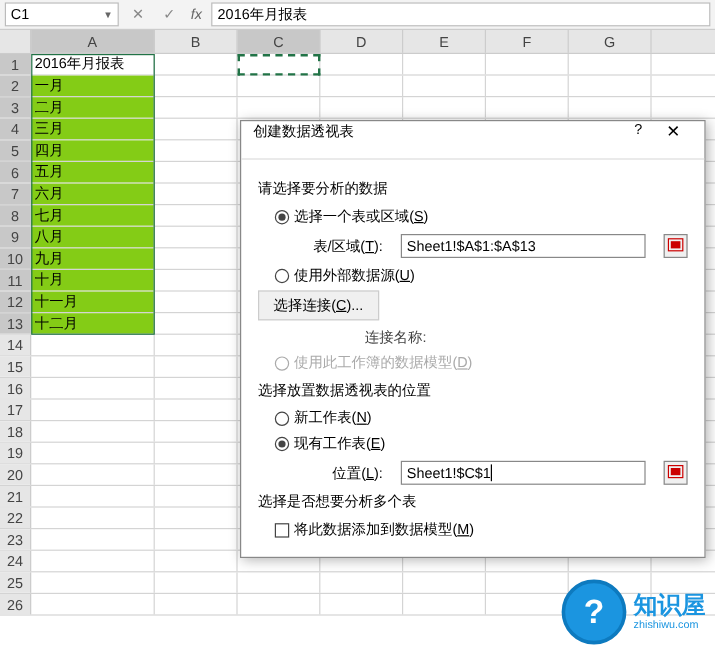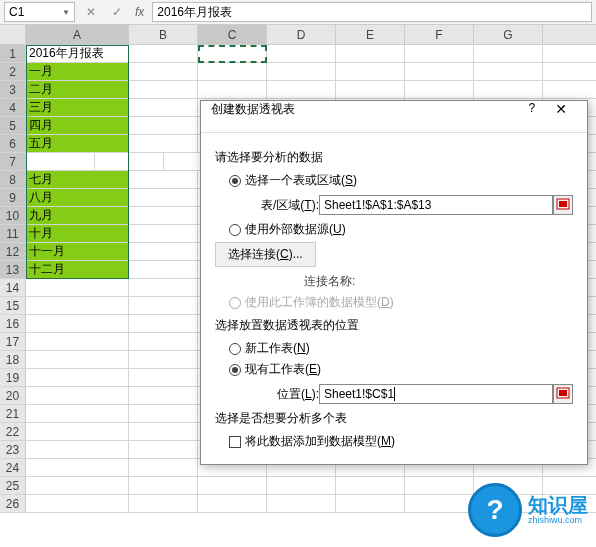--- a/index.html
+++ b/index.html
@@ -1,19 +1,19 @@
 <!DOCTYPE html>
 <html><head>
   <meta charset="utf-8">
   <style>
     * { box-sizing: border-box; margin: 0; padding: 0; font-family: "Microsoft YaHei", sans-serif; }
     body { width: 596px; height: 547px; background: #fff; position: relative; overflow: hidden; font-size: 12px; }
     
     .toolbar { height: 25px; background: #f3f3f3; border-bottom: 1px solid #ccc; display: flex; align-items: center; gap: 6px; padding: 0 4px; }
-    .namebox { width: 71px; height: 20px; border: 1px solid #bbb; background: #fff; padding: 0 4px; display: flex; align-items: center; justify-content: space-between; }
+    .namebox { width: 95px; height: 20px; border: 1px solid #bbb; background: #fff; padding: 0 4px; display: flex; align-items: center; justify-content: space-between; }
     .namebox-arrow { font-size: 8px; color: #666; }
     .tbbtn { width: 20px; height: 20px; display: flex; align-items: center; justify-content: center; color: #888; }
     .fx { font-style: italic; color: #666; padding: 0 2px; }
     .formulabar { flex: 1; height: 20px; border: 1px solid #bbb; background: #fff; padding: 0 4px; display: flex; align-items: center; }
     
     .grid-wrap { position: relative; }
     .hdr-row { display: flex; height: 20px; background: #e6e6e6; border-bottom: 1px solid #ccc; }
     .corner { width: 26px; border-right: 1px solid #ccc; background: #e6e6e6; }
     .colhdr { width: 69px; border-right: 1px solid #ccc; display: flex; align-items: center; justify-content: center; color: #444; }
     .colhdr.a { width: 103px; }
@@ -35,21 +35,21 @@
     .dlg-q { padding: 0 10px; cursor: pointer; }
     .dlg-x { padding: 0 10px; cursor: pointer; font-size: 14px; }
     .dlg-body { padding: 10px 14px; }
     .sect-lbl { margin: 6px 0; }
     .radio-row { display: flex; align-items: center; gap: 4px; margin: 4px 0 4px 14px; }
     .radio { width: 12px; height: 12px; border: 1px solid #444; border-radius: 50%; display: flex; align-items: center; justify-content: center; }
     .radio.on::after { content: ""; width: 6px; height: 6px; background: #444; border-radius: 50%; }
     .radio.dis { border-color: #aaa; }
     .chk { width: 12px; height: 12px; border: 1px solid #444; }
     .dis-txt { color: #aaa; }
-    .field-row { display: flex; align-items: center; gap: 0; margin: 6px 0 6px 36px; }
+    .field-row { display: flex; align-items: center; gap: 15px; margin: 6px 0 6px 36px; }
     .field-lbl { min-width: 68px; text-align: right; }
     .field-input { flex: 1; height: 20px; border: 1px solid #888; padding: 0 4px; display: flex; align-items: center; }
     .range-btn { width: 20px; height: 20px; border: 1px solid #888; background: #f0f0f0; display: flex; align-items: center; justify-content: center; }
     .range-btn svg { width: 14px; height: 14px; }
     .btn-dis { padding: 3px 12px; border: 1px solid #ccc; background: #f0f0f0; color: #000000; display: inline-block; }
     .conn-name { margin-left: 89px; margin-top: 6px; color: #444; }
     .u { text-decoration: underline; }
     
     .watermark { position: absolute; right: 8px; bottom: 10px; display: flex; align-items: center; gap: 6px; }
     .wm-icon { width: 54px; height: 54px; background: #1b95e0; border-radius: 50%; border: 3px solid #0d7abf; display: flex; align-items: center; justify-content: center; color: #fff; font-size: 28px; font-weight: bold; }
@@ -139,20 +139,21 @@
         <div class="cell a sel-a">五月</div>
         <div class="cell"></div>
         <div class="cell"></div>
         <div class="cell"></div>
         <div class="cell"></div>
         <div class="cell"></div>
         <div class="cell"></div>
       </div>
       <div class="row">
         <div class="rowhdr sel-hdr">7</div>
+        <div class="cell a sel-a">六月</div>
         <div class="cell"></div>
         <div class="cell"></div>
         <div class="cell"></div>
         <div class="cell"></div>
         <div class="cell"></div>
         <div class="cell"></div>
       </div>
       <div class="row">
         <div class="rowhdr sel-hdr">8</div>
         <div class="cell a sel-a">七月</div>

